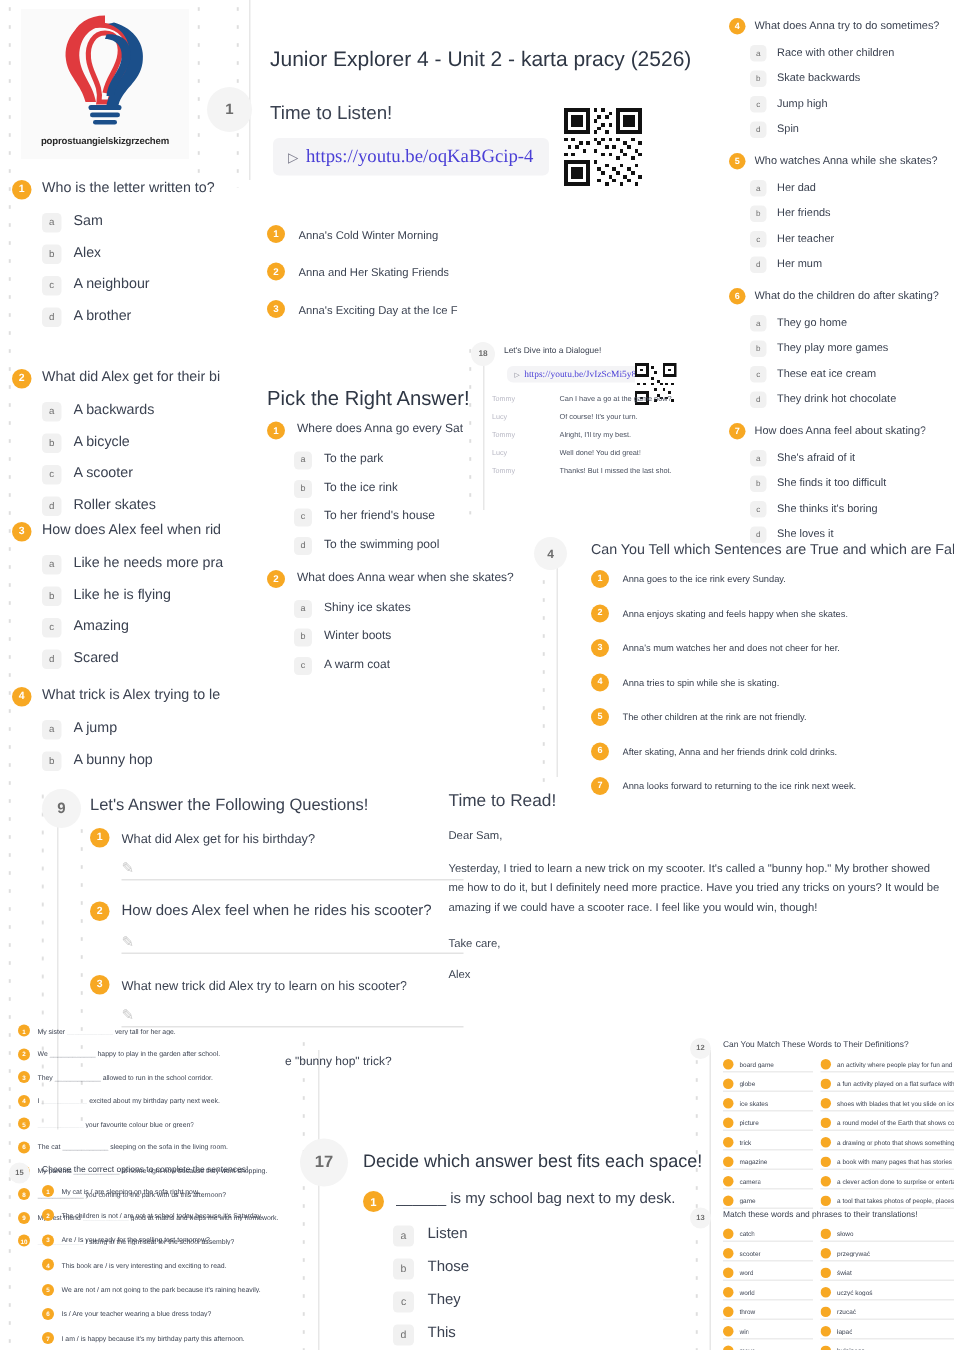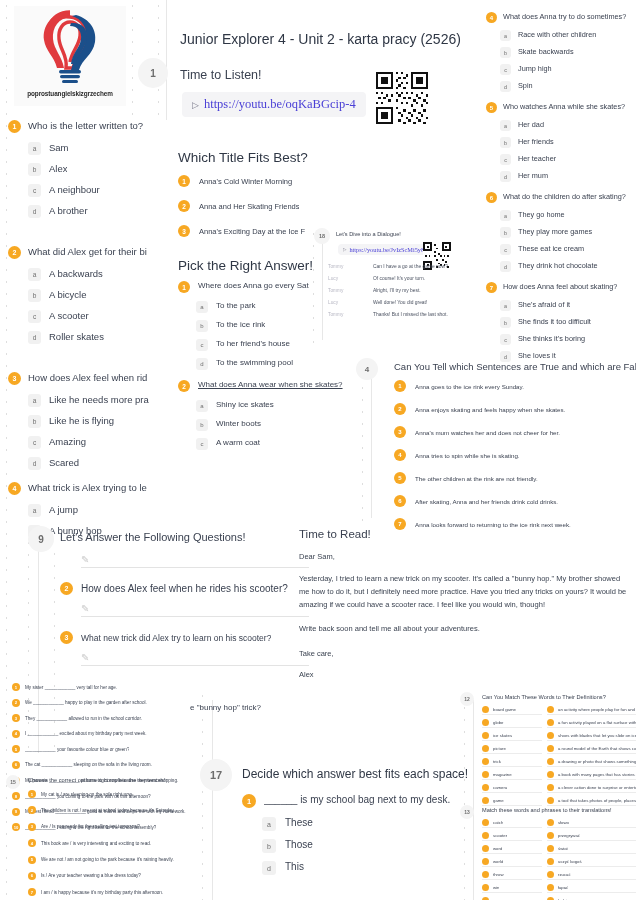--- a/index.html
+++ b/index.html
@@ -229,21 +229,21 @@
           <span class="qtext" style="font-size:9.5px;color:#3b4251;">A backwards</span>
         </div>
         <div class="row" style="margin:0 0 8px 20px;">
           <span class="optletter" style="width:13px;height:13px;font-size:6.5px;margin-right:8px;margin-top:0px;">b</span>
           <span class="qtext" style="font-size:9.5px;color:#3b4251;">A bicycle</span>
         </div>
         <div class="row" style="margin:0 0 8px 20px;">
           <span class="optletter" style="width:13px;height:13px;font-size:6.5px;margin-right:8px;margin-top:0px;">c</span>
           <span class="qtext" style="font-size:9.5px;color:#3b4251;">A scooter</span>
         </div>
-        <div class="row" style="margin:0 0 24px 20px;">
+        <div class="row" style="margin:0 0 0 20px;">
           <span class="optletter" style="width:13px;height:13px;font-size:6.5px;margin-right:8px;margin-top:0px;">d</span>
           <span class="qtext" style="font-size:9.5px;color:#3b4251;">Roller skates</span>
         </div>
         <div style="height:4px;"></div>
         <div class="row" style="margin-bottom:9px;">
           <span class="qnum" style="width:13px;height:13px;font-size:7px;margin-right:7px;margin-top:0px;">3</span>
           <span class="qtext" style="font-size:9.5px;color:#3b4251;">How does Alex feel when rid</span>
         </div>
         <div class="row" style="margin:0 0 8px 20px;">
           <span class="optletter" style="width:13px;height:13px;font-size:6.5px;margin-right:8px;margin-top:0px;">a</span>
@@ -272,21 +272,20 @@
         </div>
         <div class="row" style="margin:0 0 8px 20px;">
           <span class="optletter" style="width:13px;height:13px;font-size:6.5px;margin-right:8px;margin-top:0px;">b</span>
           <span class="qtext" style="font-size:9.5px;color:#3b4251;">A bunny hop</span>
         </div>
         <div style="height:4px;"></div>
       </div>
   </div>
 
   <div class="abs" style="left:178px;top:150px;width:175px;">
-    <div class="h-big" style="margin-bottom:10px;">Which Title Fits Best?</div>
     <div id="title-fits-body">
         <div class="row" style="margin-bottom:13px;align-items:center;">
           <span class="qnum" style="width:12px;height:12px;font-size:6.5px;margin-right:9px;">1</span>
           <span class="qtext" style="font-size:7.5px;color:#3b4251;">Anna's Cold Winter Morning</span>
         </div>
         <div class="row" style="margin-bottom:13px;align-items:center;">
           <span class="qnum" style="width:12px;height:12px;font-size:6.5px;margin-right:9px;">2</span>
           <span class="qtext" style="font-size:7.5px;color:#3b4251;">Anna and Her Skating Friends</span>
         </div>
         <div class="row" style="margin-bottom:13px;align-items:center;">
@@ -315,21 +314,21 @@
           <span class="optletter" style="width:12px;height:12px;font-size:6px;margin-right:8px;margin-top:0px;">c</span>
           <span class="qtext" style="font-size:8px;color:#3b4251;">To her friend's house</span>
         </div>
         <div class="row" style="margin:0 0 7px 18px;">
           <span class="optletter" style="width:12px;height:12px;font-size:6px;margin-right:8px;margin-top:0px;">d</span>
           <span class="qtext" style="font-size:8px;color:#3b4251;">To the swimming pool</span>
         </div>
         <div style="height:3px;"></div>
         <div class="row" style="margin-bottom:8px;">
           <span class="qnum" style="width:12px;height:12px;font-size:6.5px;margin-right:8px;margin-top:0px;">2</span>
-          <span class="qtext" style="font-size:8px;color:#3b4251;text-decoration:underline;">What does Anna wear when she skates?</span>
+          <span class="qtext" style="font-size:8px;color:#3b4251;">What does Anna wear when she skates?</span>
         </div>
         <div class="row" style="margin:0 0 7px 18px;">
           <span class="optletter" style="width:12px;height:12px;font-size:6px;margin-right:8px;margin-top:0px;">a</span>
           <span class="qtext" style="font-size:8px;color:#3b4251;">Shiny ice skates</span>
         </div>
         <div class="row" style="margin:0 0 7px 18px;">
           <span class="optletter" style="width:12px;height:12px;font-size:6px;margin-right:8px;margin-top:0px;">b</span>
           <span class="qtext" style="font-size:8px;color:#3b4251;">Winter boots</span>
         </div>
         <div class="row" style="margin:0 0 7px 18px;">
@@ -534,20 +533,24 @@
         </div>
       </div>
   </div>
 
   <div class="abs" style="left:22px;top:526px;width:290px;">
     <div class="secnum" style="left:6px;top:0px;width:26px;height:26px;font-size:10px;">
       <span>9</span>
     </div>
     <div style="position:absolute;left:38px;top:5px;font-size:11px;color:#3b4251;white-space:nowrap;">Let's Answer the Following Questions!</div>
     <div id="answer-questions-body" style="position:absolute;left:38px;top:26px;width:250px;">
+        <div class="row" style="margin-bottom:6px;align-items:center;">
+          <span class="qnum" style="width:13px;height:13px;font-size:7px;margin-right:8px;">1</span>
+          <span class="qtext" style="font-size:8.5px;color:#3b4251;">What did Alex get for his birthday?</span>
+        </div>
         <div class="row ansline" style="margin:0 0 14px 21px;width:228px;height:16px;align-items:center;">
           <span class="pencil">✎</span>
         </div>
         <div class="row" style="margin-bottom:6px;align-items:center;">
           <span class="qnum" style="width:13px;height:13px;font-size:7px;margin-right:8px;">2</span>
           <span class="qtext" style="font-size:10px;color:#3b4251;">How does Alex feel when he rides his scooter?</span>
         </div>
         <div class="row ansline" style="margin:0 0 14px 21px;width:228px;height:16px;align-items:center;">
           <span class="pencil">✎</span>
         </div>
@@ -558,21 +561,20 @@
         <div class="row ansline" style="margin:0 0 14px 21px;width:228px;height:16px;align-items:center;">
           <span class="pencil">✎</span>
         </div>
       </div>
   </div>
 
   <div class="abs" style="left:299px;top:528px;width:330px;">
     <div class="h-title" style="font-size:11.5px;">Time to Read!</div>
     <div class="letterp" style="font-size:7.5px;margin-top:12px;">Dear Sam,</div>
     <div class="letterp" style="font-size:7.5px;line-height:1.75;margin-top:11px;">Yesterday, I tried to learn a new trick on my scooter. It's called a "bunny hop." My brother showed me how to do it, but I definitely need more practice. Have you tried any tricks on yours? It would be amazing if we could have a scooter race. I feel like you would win, though!</div>
-    <div class="letterp" style="font-size:7.5px;line-height:1.75;margin-top:11px;">Write back soon and tell me all about your adventures.</div>
     <div class="letterp" style="font-size:7.5px;margin-top:13px;">Take care,</div>
     <div class="letterp" style="font-size:7.5px;margin-top:12px;">Alex</div>
   </div>
 
   <div class="abs" style="left:190px;top:703px;font-size:8px;color:#3b4251;white-space:nowrap;">e "bunny hop" trick?</div>
 
   <div class="abs" style="left:12px;top:683px;width:185px;">
     <div id="gapfill-body">
         <div class="row" style="margin-bottom:7.6px;align-items:center;">
           <span class="qnum" style="width:8px;height:8px;font-size:4.2px;margin-right:5px;">1</span>
@@ -659,25 +661,29 @@
       <span>17</span>
     </div>
     <div style="position:absolute;left:46px;top:17px;font-size:12px;color:#2f3745;white-space:nowrap;">Decide which answer best fits each space!</div>
     <div id="decide-answer-body" style="position:absolute;left:46px;top:44px;width:215px;">
         <div class="row" style="margin-bottom:9px;">
           <span class="qnum" style="width:14px;height:14px;font-size:7.5px;margin-right:8px;margin-top:0px;">1</span>
           <span class="qtext" style="font-size:10px;color:#3b4251;">______ is my school bag next to my desk.</span>
         </div>
         <div class="row" style="margin:0 0 8px 20px;">
           <span class="optletter" style="width:14px;height:14px;font-size:7px;margin-right:9px;margin-top:0px;">a</span>
-          <span class="qtext" style="font-size:10px;color:#3b4251;">These</span>
+          <span class="qtext" style="font-size:10px;color:#3b4251;">Listen</span>
         </div>
         <div class="row" style="margin:0 0 8px 20px;">
           <span class="optletter" style="width:14px;height:14px;font-size:7px;margin-right:9px;margin-top:0px;">b</span>
           <span class="qtext" style="font-size:10px;color:#3b4251;">Those</span>
+        </div>
+        <div class="row" style="margin:0 0 8px 20px;">
+          <span class="optletter" style="width:14px;height:14px;font-size:7px;margin-right:9px;margin-top:0px;">c</span>
+          <span class="qtext" style="font-size:10px;color:#3b4251;">They</span>
         </div>
         <div class="row" style="margin:0 0 8px 20px;">
           <span class="optletter" style="width:14px;height:14px;font-size:7px;margin-right:9px;margin-top:0px;">d</span>
           <span class="qtext" style="font-size:10px;color:#3b4251;">This</span>
         </div>
       </div>
   </div>
 
   <div class="abs" style="left:460px;top:692px;width:176px;">
     <div class="secnum" style="left:0px;top:0px;width:14px;height:14px;font-size:5px;">

